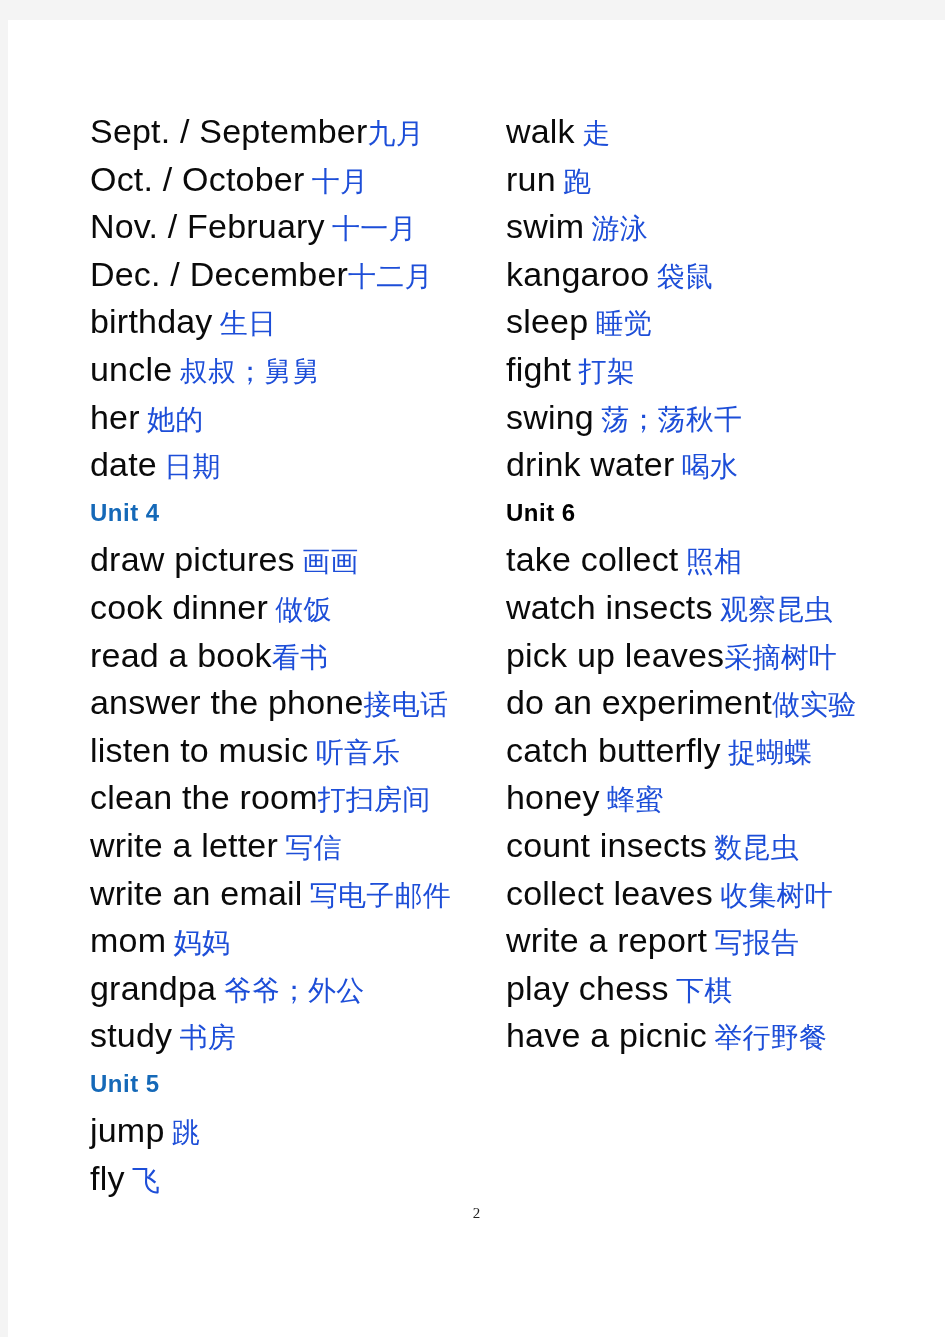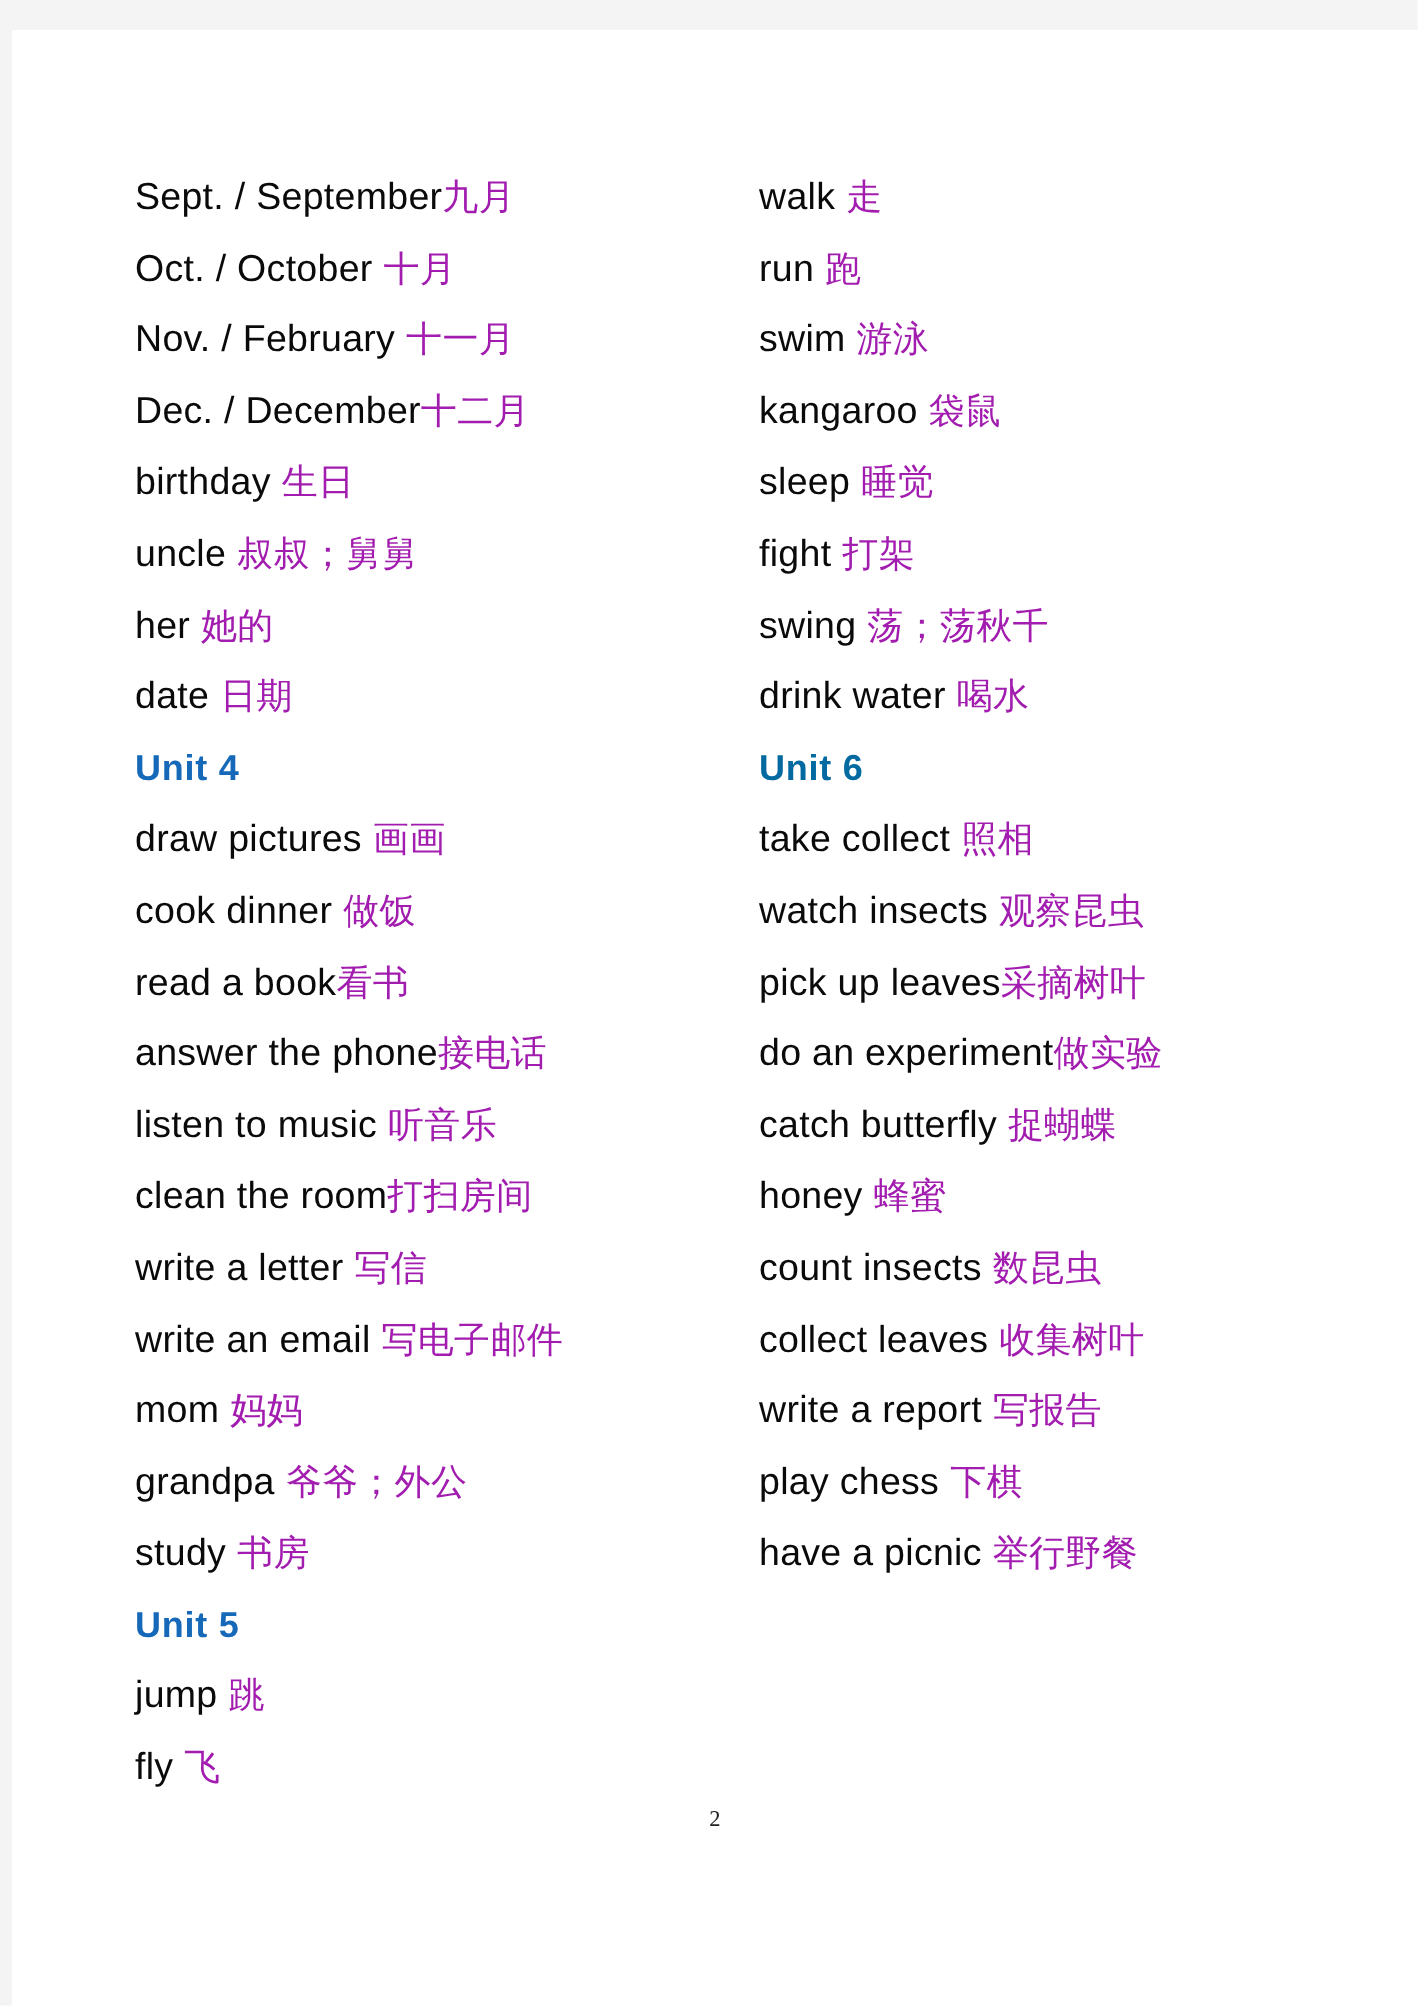--- a/index.html
+++ b/index.html
@@ -71,27 +71,27 @@
     height: 47.6px;
     line-height: 47.6px;
     white-space: nowrap;
     color: #000000;
     font-size: 25.5px;
     letter-spacing: 0.2px;
   }
 
   .entry .en {
     font-family: "Liberation Sans", "DejaVu Sans", sans-serif;
-    font-size: 25px;
+    font-size: 34px;
     color: #0a0a0a;
   }
   .entry .zh {
     font-family: Liberation Sans, sans-serif;
-    font-size: 24px;
-    color: #a21caf;
+    font-size: 28px;
+    color: #1d4ed8;
   }
 
   .entry.unit {
     font-weight: bold;
     font-size: 24px;
     letter-spacing: 0.5px;
   }
   .entry.unit .en { font-weight: bold; font-size: 24px; margin-top: 32px; }
 
   #page-number {
@@ -143,21 +143,21 @@
       </div>
     <div class="column right">
         <div class="entry"><span class="en">walk</span> <span class="zh">走</span></div>
         <div class="entry"><span class="en">run</span> <span class="zh">跑</span></div>
         <div class="entry"><span class="en">swim</span> <span class="zh">游泳</span></div>
         <div class="entry"><span class="en">kangaroo</span> <span class="zh">袋鼠</span></div>
         <div class="entry"><span class="en">sleep</span> <span class="zh">睡觉</span></div>
         <div class="entry"><span class="en">fight</span> <span class="zh">打架</span></div>
         <div class="entry"><span class="en">swing</span> <span class="zh">荡；荡秋千</span></div>
         <div class="entry"><span class="en">drink water</span> <span class="zh">喝水</span></div>
-        <div class="entry unit"><span class="en" style="color: #0369a1;">Unit 6</span></div>
+        <div class="entry unit"><span class="en" style="color: #000000;">Unit 6</span></div>
         <div class="entry"><span class="en">take collect</span> <span class="zh">照相</span></div>
         <div class="entry"><span class="en">watch insects</span> <span class="zh">观察昆虫</span></div>
         <div class="entry"><span class="en">pick up leaves</span><span class="zh">采摘树叶</span></div>
         <div class="entry"><span class="en">do an experiment</span><span class="zh">做实验</span></div>
         <div class="entry"><span class="en">catch butterfly</span> <span class="zh">捉蝴蝶</span></div>
         <div class="entry"><span class="en">honey</span> <span class="zh">蜂蜜</span></div>
         <div class="entry"><span class="en">count insects</span> <span class="zh">数昆虫</span></div>
         <div class="entry"><span class="en">collect leaves</span> <span class="zh">收集树叶</span></div>
         <div class="entry"><span class="en">write a report</span> <span class="zh">写报告</span></div>
         <div class="entry"><span class="en">play chess</span> <span class="zh">下棋</span></div>

